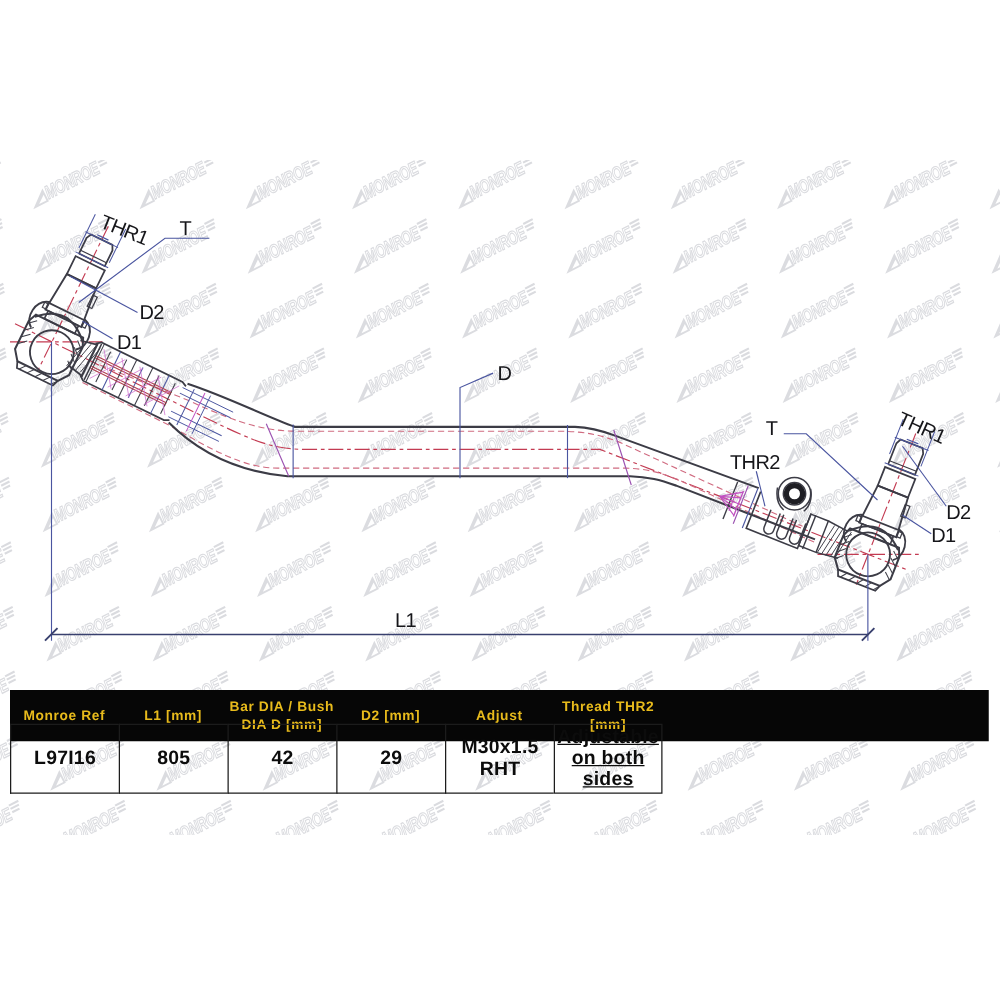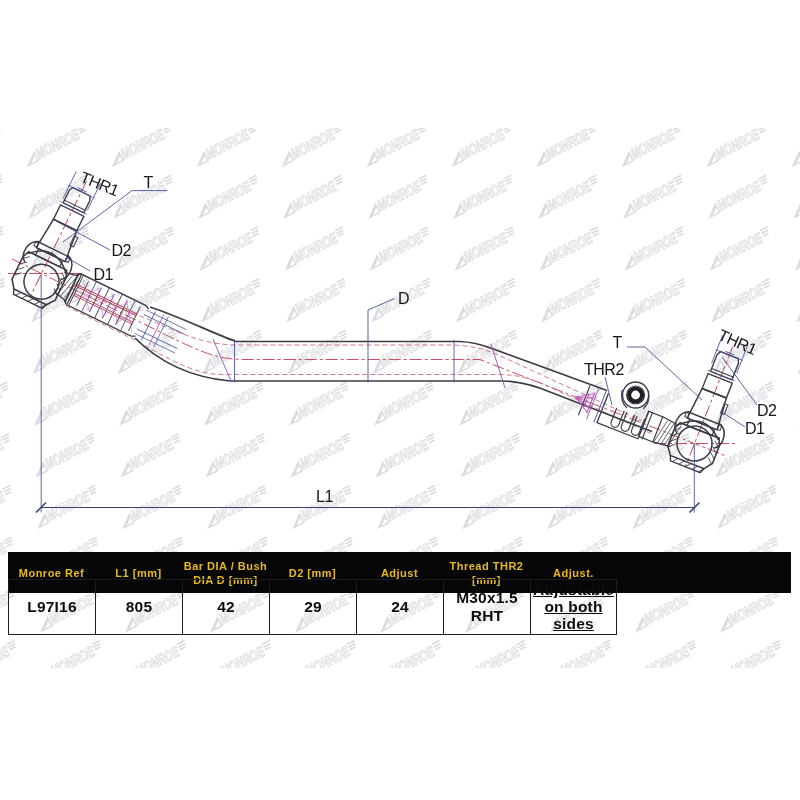--- a/index.html
+++ b/index.html
@@ -344,23 +344,21 @@
 <text x="745" y="433.5" font-family="Liberation Sans, sans-serif" font-size="16" letter-spacing="-0.5" fill="#16161a">D1</text>
 <text x="316" y="501.5" font-family="Liberation Sans, sans-serif" font-size="16" letter-spacing="-0.5" fill="#16161a">L1</text>
 </svg>
 <div id="thead">
       <div class="hc">Monroe Ref</div>
       <div class="hc">L1 [mm]</div>
       <div class="hc">Bar DIA / Bush<br>DIA D [mm]</div>
       <div class="hc">D2 [mm]</div>
       <div class="hc">Adjust</div>
       <div class="hc">Thread THR2<br>[mm]</div>
-      <div class="hc">Adjust.</div>
     </div>
 <div id="tbody">
       <div class="bc">L97I16</div>
       <div class="bc">805</div>
       <div class="bc">42</div>
       <div class="bc">29</div>
-      <div class="bc">24</div>
       <div class="bc">M30x1.5<br>RHT</div>
       <div class="bc">Adjustable<br>on both<br>sides</div>
     </div>
 </div>
 </body></html>

